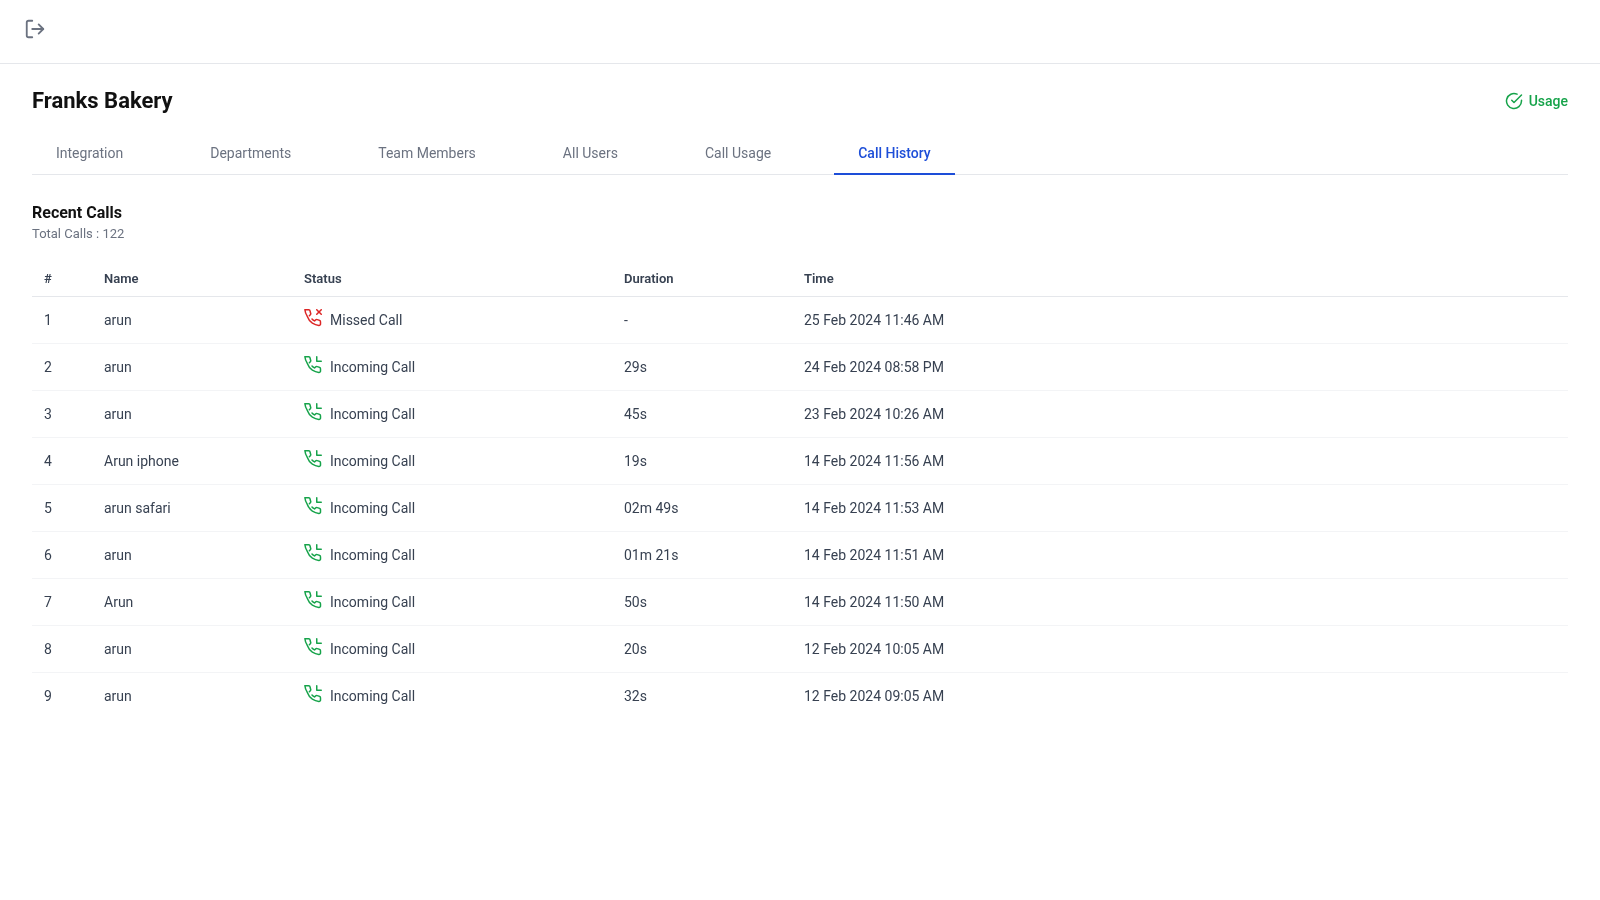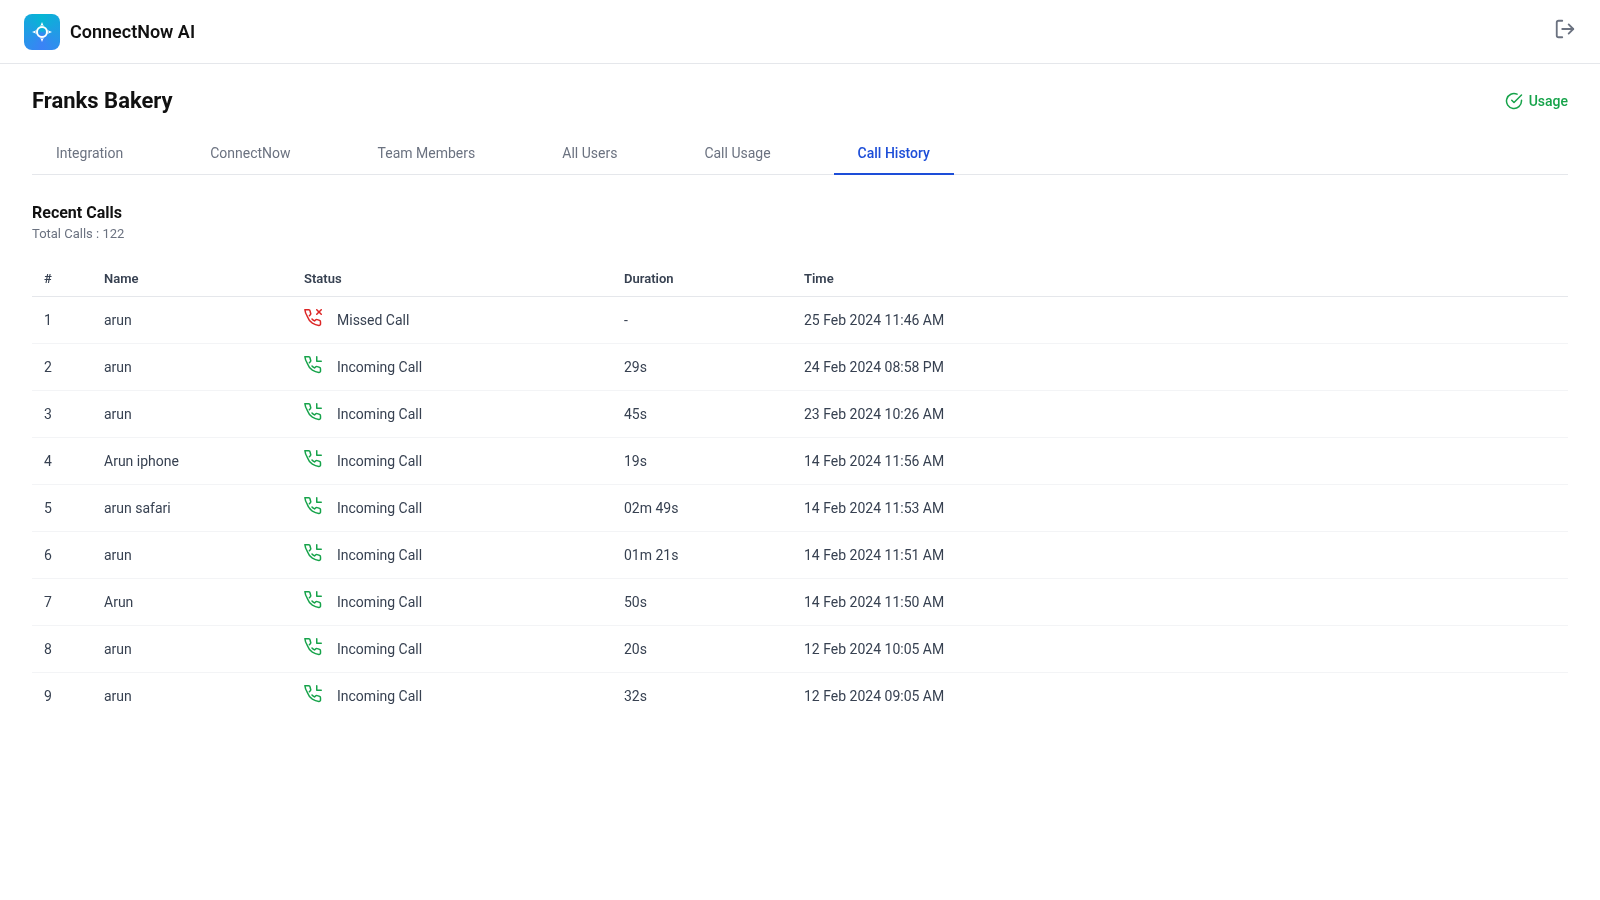--- a/index.html
+++ b/index.html
@@ -59,44 +59,32 @@
       padding: 12px 12px; font-size: 14px; color: #374151;
       border-bottom: 1px solid #f3f4f6;
     }
     .call-table tr:last-child td { border-bottom: none; }
     .call-table .col-num { width: 60px; }
     .call-table .col-name { width: 200px; }
     .call-table .col-status { width: 320px; }
     .call-table .col-duration { width: 180px; }
     .call-table .col-time { }
 
-    .status-cell { display: flex; align-items: center; gap: 15px; }
+    .status-cell { display: flex; align-items: center; gap: 8px; }
     .icon-incoming { color: #16a34a; font-size: 16px; }
     .icon-missed { color: #dc2626; font-size: 16px; }
 
     
     ::-webkit-scrollbar { width: 6px; }
     ::-webkit-scrollbar-thumb { background: #d1d5db; border-radius: 3px; }
   </style>
 </head>
 <body>
 
 <div class="top-header">
-  <div class="brand">
-    <div class="brand-logo">
-      <svg viewBox="0 0 24 24" fill="none" xmlns="http://www.w3.org/2000/svg">
-        <circle cx="12" cy="12" r="5" stroke="#fff" stroke-width="2"></circle>
-        <path d="M12 2 L14 7 L12 5 L10 7 Z" fill="#fff"></path>
-        <path d="M22 12 L17 10 L19 12 L17 14 Z" fill="#fff"></path>
-        <path d="M12 22 L10 17 L12 19 L14 17 Z" fill="#fff"></path>
-        <path d="M2 12 L7 14 L5 12 L7 10 Z" fill="#fff"></path>
-      </svg>
-    </div>
-    <span>ConnectNow AI</span>
-  </div>
   <div class="logout-icon">
     <svg width="22" height="22" viewBox="0 0 24 24" fill="none" stroke="currentColor" stroke-width="2" stroke-linecap="round" stroke-linejoin="round">
       <path d="M9 21H5a2 2 0 0 1-2-2V5a2 2 0 0 1 2-2h4"></path>
       <polyline points="16 17 21 12 16 7"></polyline>
       <line x1="21" y1="12" x2="9" y2="12"></line>
     </svg>
   </div>
 </div>
 
 <div class="page">
@@ -107,21 +95,21 @@
       <svg viewBox="0 0 24 24" fill="none" stroke="#16a34a" stroke-width="2" stroke-linecap="round" stroke-linejoin="round">
         <path d="M22 11.08V12a10 10 0 1 1-5.93-9.14"></path>
         <polyline points="22 4 12 14.01 9 11.01"></polyline>
       </svg>
       <span>Usage</span>
     </div>
   </div>
 
   <div class="tabs" id="tabs-container">
       <div class="tab">Integration</div>
-      <div class="tab">ConnectNow</div>
+      <div class="tab">Departments</div>
       <div class="tab">Team Members</div>
       <div class="tab">All Users</div>
       <div class="tab">Call Usage</div>
       <div class="tab active">Call History</div>
     </div>
 
   <div>
     <div class="section-title">Recent Calls</div>
     <div class="section-sub">Total Calls : 122</div>
   </div>

